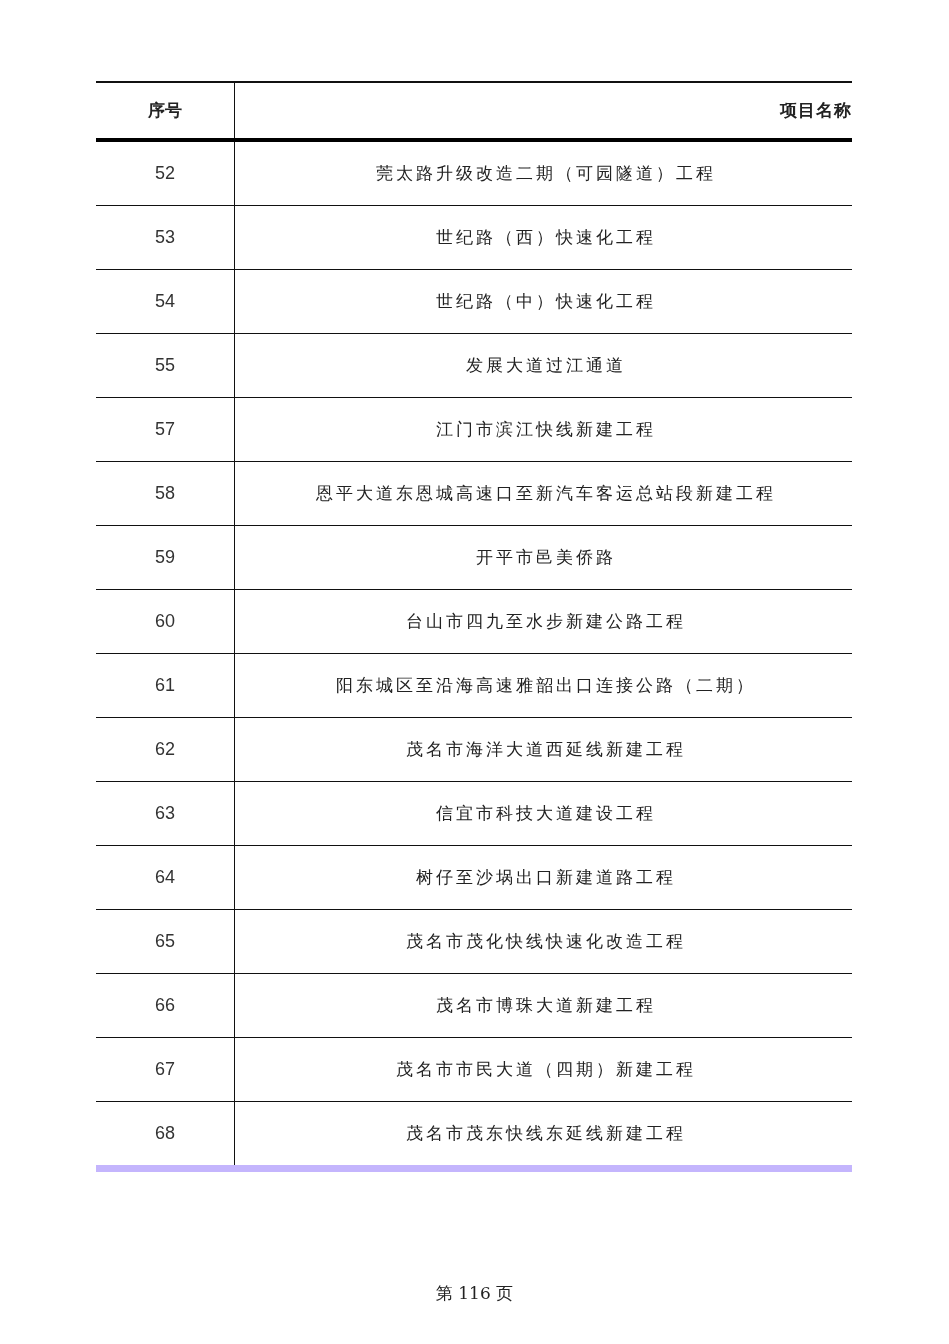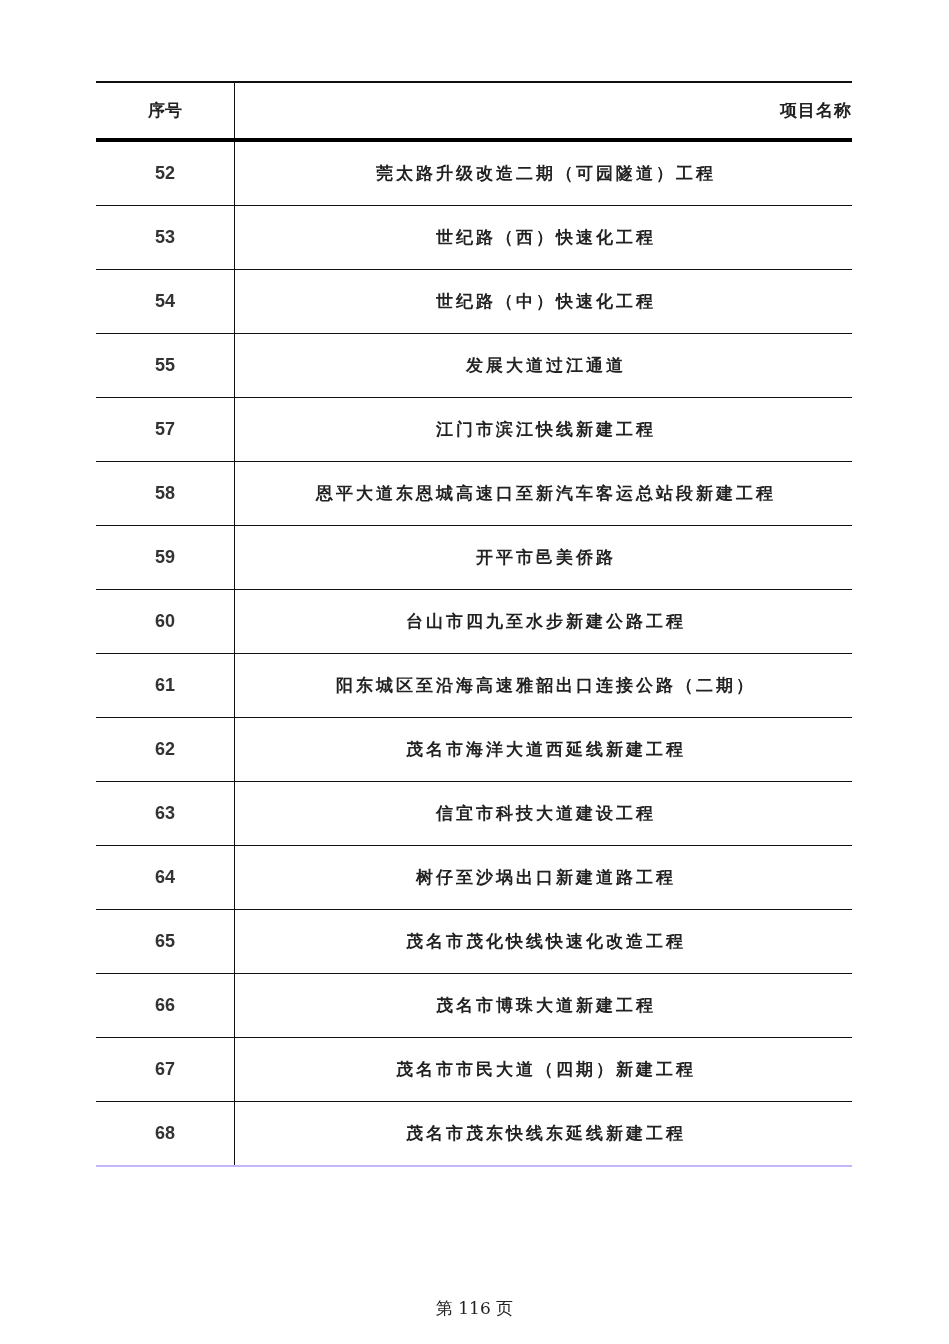--- a/index.html
+++ b/index.html
@@ -1,28 +1,28 @@
 <!DOCTYPE html>
 <html><head>
 <meta charset="utf-8">
 <style>
   html, body { margin: 0; padding: 0; background: #ffffff; }
   body { width: 949px; height: 1344px; position: relative; font-family: "DejaVu Sans", sans-serif; color: #222; }
   .table-wrap { position: absolute; left: 96px; top: 81px; width: 756px; }
   table { border-collapse: collapse; width: 756px; table-layout: fixed; }
-  th, td { padding: 0; height: 63px; font-size: 17px; font-weight: bold; }
+  th, td { padding: 0; height: 63px; font-size: 17px; font-weight: normal; }
   th { height: 55px; font-weight: bold; font-size: 17px; }
   tr { border-bottom: 1.5px solid #111; }
   thead tr { border-top: 2px solid #111; border-bottom: 4px solid #000000; }
-  tbody tr:last-child { border-bottom: 2px solid #c4b5fd; }
+  tbody tr:last-child { border-bottom: 7px solid #c4b5fd; }
   .col-num { width: 138px; text-align: center; border-right: 1.5px solid #111; }
   .col-name { text-align: center; padding-left: 5px; letter-spacing: 3px; }
   th.col-name { text-align: right; letter-spacing: 1px; }
   td.col-num { font-family: "Liberation Sans", sans-serif; font-size: 18px; color: #333; }
-  .footer { position: absolute; top: 1282px; left: 0; width: 949px; text-align: center; font-family: "DejaVu Serif", serif; font-size: 17px; margin-top: 15px; }
+  .footer { position: absolute; top: 1282px; left: 0; width: 949px; text-align: center; font-family: "DejaVu Serif", serif; font-size: 17px; }
 </style>
 </head>
 <body>
 
 <div class="table-wrap">
   <table>
     <thead>
       <tr>
         <th class="col-num">序号</th>
         <th class="col-name">项目名称</th>

